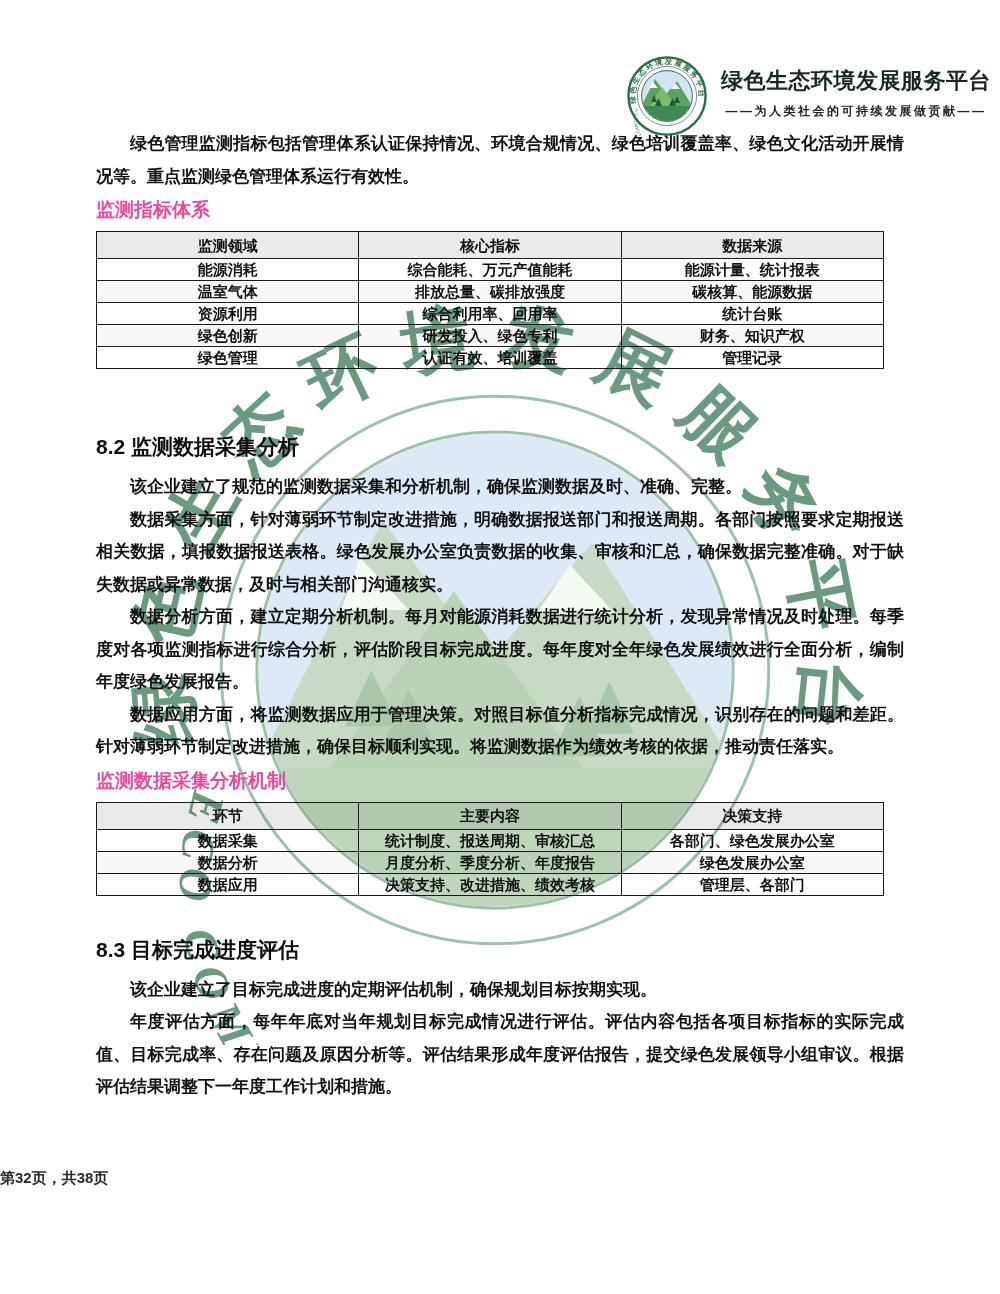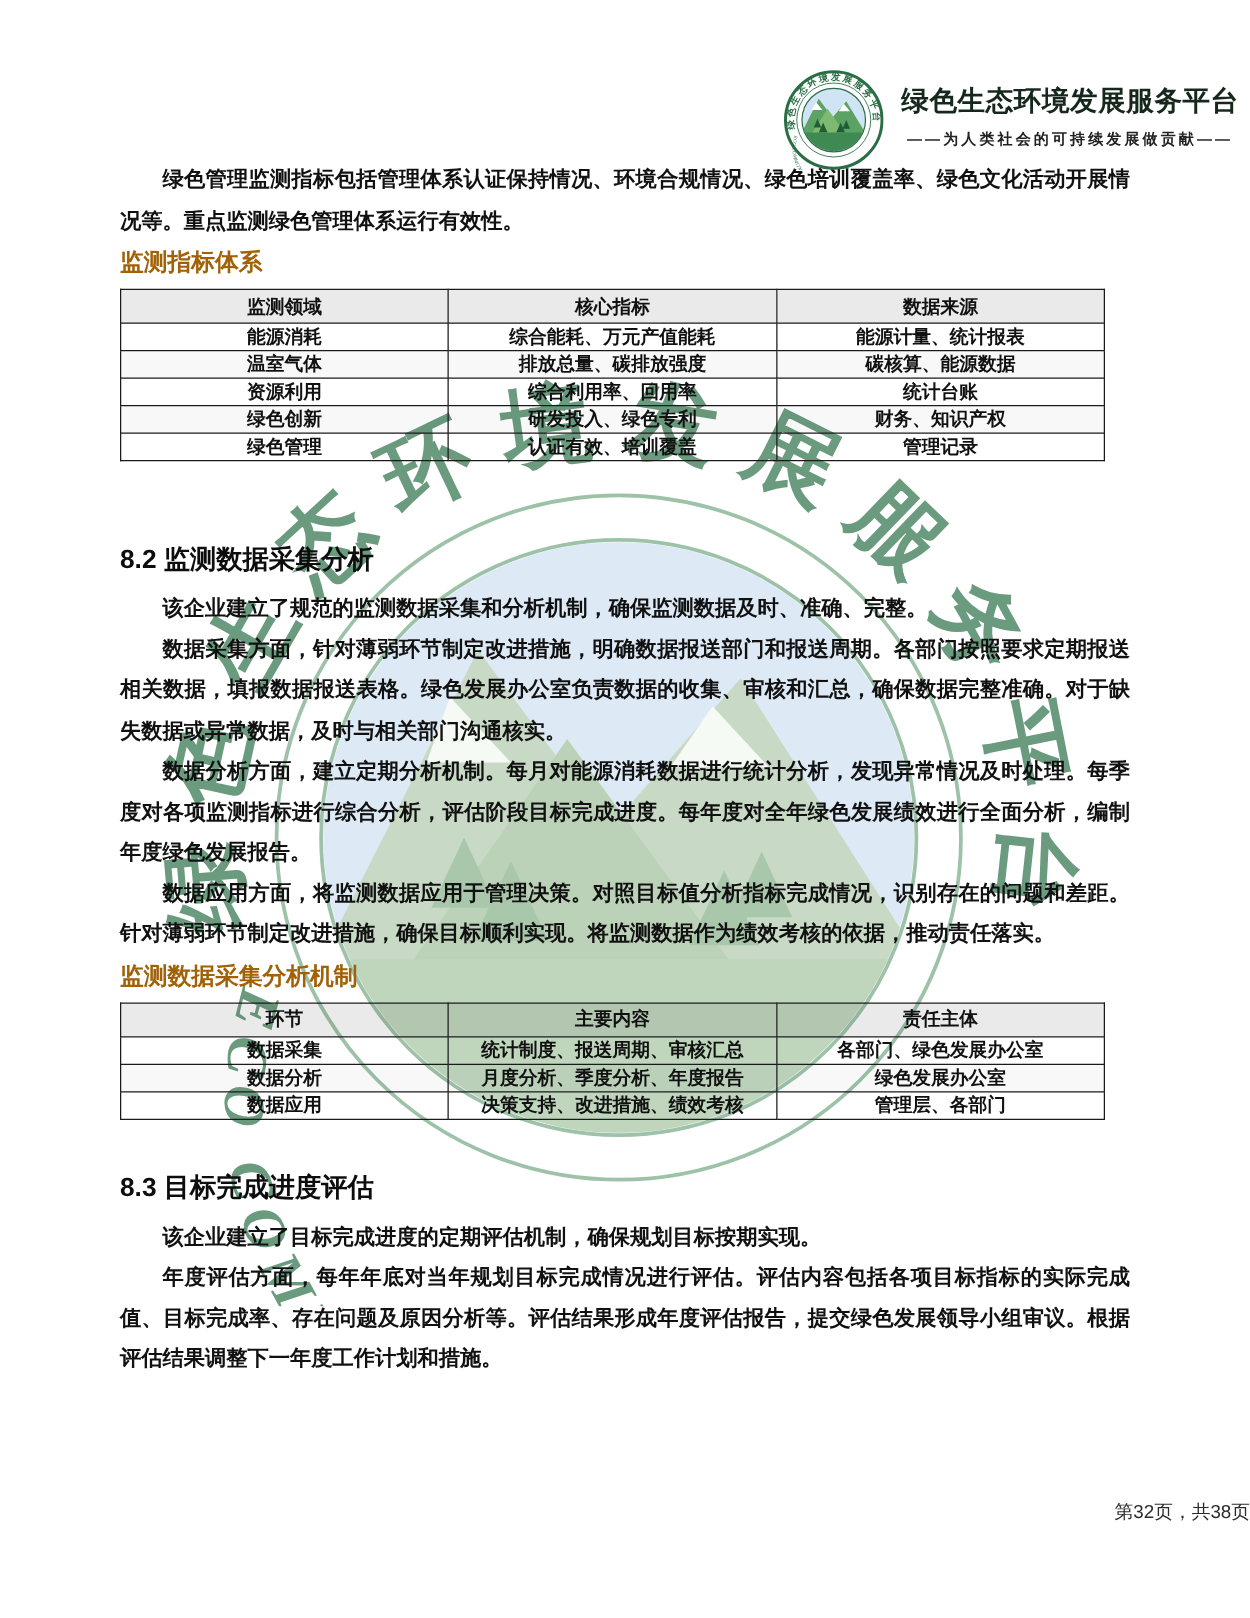--- a/index.html
+++ b/index.html
@@ -26,21 +26,21 @@
     margin-top:7px; font-size:12px; font-weight:bold; color:#222;
     letter-spacing:2.5px; white-space:nowrap; text-align:center;
   }
   
   .content { position:absolute; left:96px; top:128px; width:808px; z-index:1; }
   p.body-para {
     font-size:17px; line-height:32.5px; text-align:justify; text-indent:2em;
     font-weight:600; color:#111;
   }
   h3.minor-heading {
-    font-size:19px; font-weight:bold; color:#a16207;
+    font-size:19px; font-weight:bold; color:#ec4899;
     margin-top:4px; margin-bottom:8px;
   }
   h2.section-heading {
     font-size:21px; font-weight:bold; color:#0d0d0d; margin-bottom:10px;
   }
   .gap-before-82 { margin-top:64px; }
   .gap-before-83 { margin-top:40px; }
   .mech-heading { margin-top:6px; margin-bottom:6px; }
   table.data-table {
     width:788px; border-collapse:collapse; table-layout:fixed;
@@ -49,22 +49,22 @@
   table.data-table th, table.data-table td {
     border:1px solid #1a1a1a; text-align:center; vertical-align:middle;
     font-size:15px; padding:1px 4px; line-height:19px;
     overflow:hidden; white-space:nowrap;
   }
   table.data-table th { height:27px; font-weight:bold; background:rgba(90,90,90,0.13); }
   table.data-table td { height:14px; font-weight:600; }
   table.data-table tbody tr:nth-child(even) td { background:rgba(60,60,60,0.035); }
   
   .footer {
-    position:absolute; left:0; top:1200px; width:100%; text-align:right;
-    font-size:15px; color:#2b2b2b; z-index:1;
+    position:absolute; left:0; top:1169px; width:100%; text-align:left;
+    font-size:15px; color:#2b2b2b; z-index:1;font-weight:bold;
   }
 </style>
 </head>
 <body>
 
 <div class="page">
 
   <svg class="watermark" viewBox="0 0 400 400" aria-hidden="true">
     <defs>
       <path id="wm-top-arc" d="M 40.6,242.7 A 165,165 0 1 1 359.4,242.7" fill="none"></path>
@@ -181,21 +181,21 @@
     <p class="body-para">数据分析方面，建立定期分析机制。每月对能源消耗数据进行统计分析，发现异常情况及时处理。每季度对各项监测指标进行综合分析，评估阶段目标完成进度。每年度对全年绿色发展绩效进行全面分析，编制年度绿色发展报告。</p>
     <p class="body-para">数据应用方面，将监测数据应用于管理决策。对照目标值分析指标完成情况，识别存在的问题和差距。针对薄弱环节制定改进措施，确保目标顺利实现。将监测数据作为绩效考核的依据，推动责任落实。</p>
 
     <h3 class="minor-heading mech-heading">监测数据采集分析机制</h3>
 
     <table class="data-table">
       <thead>
         <tr>
           <th>环节</th>
           <th>主要内容</th>
-          <th>责任主体</th>
+          <th>决策支持</th>
         </tr>
       </thead>
       <tbody>
         <tr>
           <td>数据采集</td>
           <td>统计制度、报送周期、审核汇总</td>
           <td>各部门、绿色发展办公室</td>
         </tr>
         <tr>
           <td>数据分析</td>

